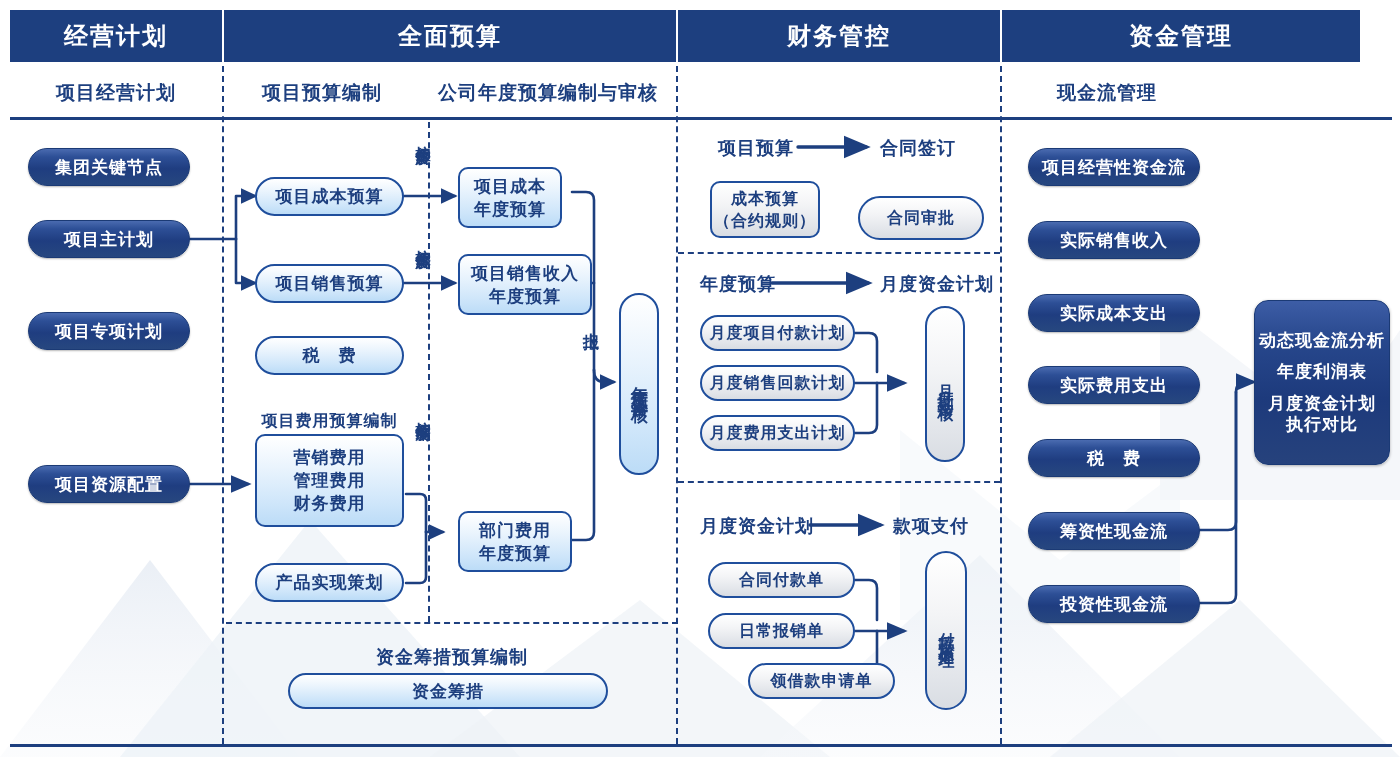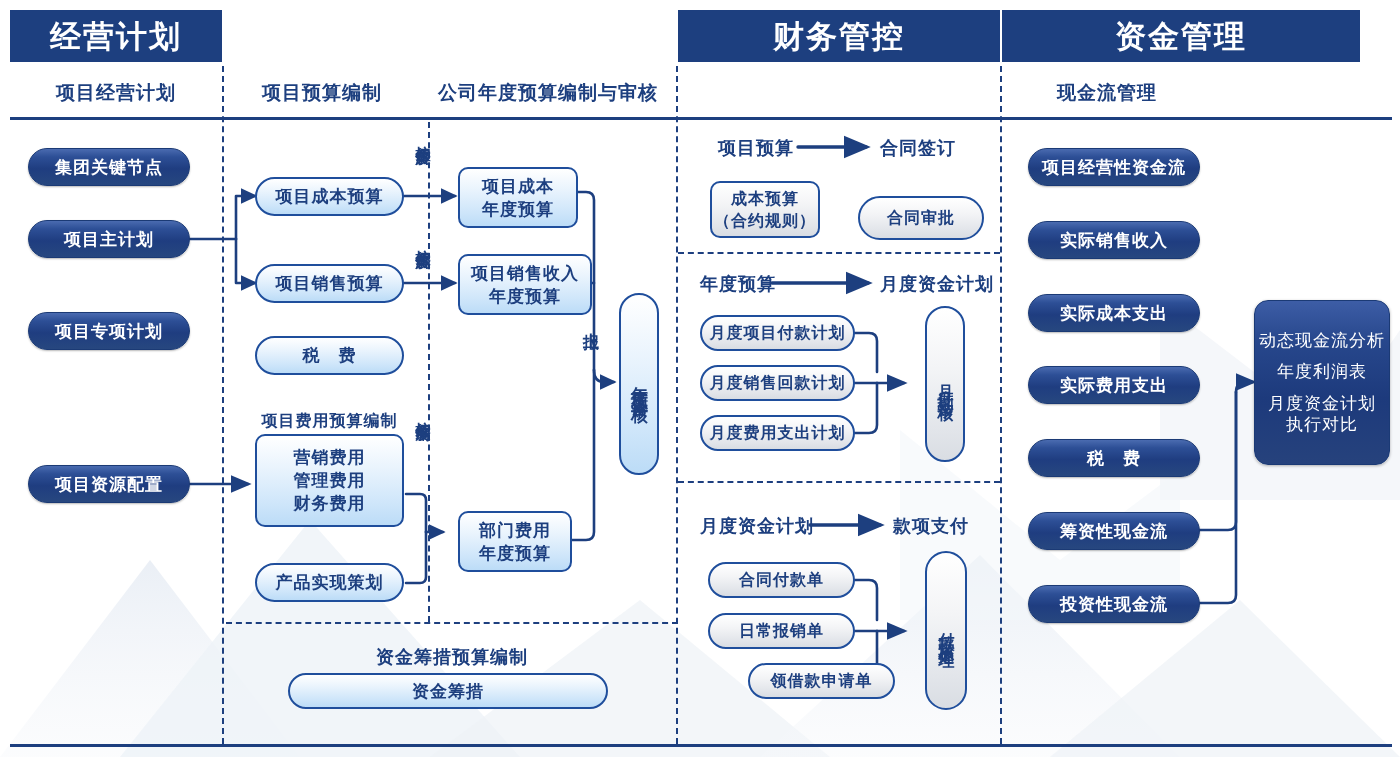--- a/index.html
+++ b/index.html
@@ -12,21 +12,21 @@
     position:relative;
   }
   #root{position:absolute;left:0;top:0;width:1400px;height:757px;overflow:hidden;}
 
   
   .bg-deco{position:absolute;left:0;top:0;width:1400px;height:757px;z-index:0;pointer-events:none;}
 
   
   .hdr-band{position:absolute;top:10px;height:52px;background:#1d3f7f;z-index:3;}
   .hdr-band .htxt{
-    color:#ffffff;font-size:31px;font-weight:bold;letter-spacing:2px;
+    color:#ffffff;font-size:24px;font-weight:bold;letter-spacing:2px;
     width:100%;text-align:center;line-height:52px;display:block;
   }
   .hdr-sep{position:absolute;top:10px;height:52px;width:2px;background:#ffffff;z-index:4;}
 
   
   .subhdr{position:absolute;z-index:3;color:#1d3f7f;font-size:19px;font-weight:bold;
           letter-spacing:1px;text-align:center;top:80px;}
 
   
   .rule-top{position:absolute;left:10px;top:117px;width:1382px;height:3px;background:#1d3f7f;z-index:3;}
@@ -75,21 +75,21 @@
   
   .box-multi{
     position:absolute;border-radius:10px;display:flex;flex-direction:column;
     align-items:center;justify-content:center;z-index:5;box-sizing:border-box;
   }
   .box-multi .ln{display:block;line-height:1.35;}
 
   
   .box-dark{
     background:linear-gradient(180deg,#3d5da6 0%,#27478c 25%,#1d3a7c 60%,#26427c 100%);
-    color:#ffffff;font-size:17px;font-weight:normal;letter-spacing:1px;
+    color:#ffffff;font-size:17px;font-weight:bold;letter-spacing:1px;
     border:1px solid #1b3a75;border-radius:14px;
     box-shadow:0 1px 3px rgba(0,0,0,.3);
   }
   .box-dark .ln{line-height:1.25;margin:5px 0;}
 
   
   .caption{position:absolute;color:#1d3f7f;font-size:16px;font-weight:bold;
            letter-spacing:1px;z-index:5;white-space:nowrap;}
   .caption-lg{font-size:18px;}
 
@@ -121,20 +121,23 @@
     <polygon points="760,757 980,555 1180,757" fill="url(#mg)"></polygon>
     <polygon points="1050,757 1240,600 1400,757" fill="#eef2f7" opacity="0.7"></polygon>
     <polygon points="1160,300 1330,430 1400,330 1400,500 1160,500" fill="#f1f4f8" opacity="0.7"></polygon>
     <polygon points="900,430 1060,560 1180,470 1180,620 900,620" fill="#f3f6fa" opacity="0.6"></polygon>
   </svg>
 
   <div class="hdr-band" style="left:10px;width:212px;">
     <span class="htxt">经营计划</span>
   </div>
   <div class="hdr-sep" style="left:222px;"></div>
+  <div class="hdr-band" style="left:224px;width:452px;">
+    <span class="htxt">全面预算</span>
+  </div>
   <div class="hdr-sep" style="left:676px;"></div>
   <div class="hdr-band" style="left:678px;width:322px;">
     <span class="htxt">财务管控</span>
   </div>
   <div class="hdr-sep" style="left:1000px;"></div>
   <div class="hdr-band" style="left:1002px;width:358px;">
     <span class="htxt">资金管理</span>
   </div>
 
   <div class="subhdr" style="left:10px;width:212px;">项目经营计划</div>
@@ -225,21 +228,21 @@
     <span class="ln">管理费用</span>
     <span class="ln">财务费用</span>
   </div>
 
   <div class="pill pill-light" style="left:255px;top:563px;width:149px;height:39px;">产品实现策划</div>
 
   <div class="vcaption" style="left:415px;top:134px;height:96px;">按年度分解</div>
   <div class="vcaption" style="left:415px;top:238px;height:96px;">按年度分解</div>
   <div class="vcaption" style="left:415px;top:410px;height:96px;">按年度编制</div>
 
-  <div class="box-multi pill-light rrect" style="left:458px;top:167px;width:120px;height:61px;">
+  <div class="box-multi pill-light rrect" style="left:458px;top:167px;width:104px;height:61px;">
     <span class="ln">项目成本</span>
     <span class="ln">年度预算</span>
   </div>
   <div class="box-multi pill-light rrect" style="left:458px;top:254px;width:134px;height:61px;">
     <span class="ln">项目销售收入</span>
     <span class="ln">年度预算</span>
   </div>
   <div class="box-multi pill-light rrect" style="left:458px;top:511px;width:114px;height:61px;">
     <span class="ln">部门费用</span>
     <span class="ln">年度预算</span>

